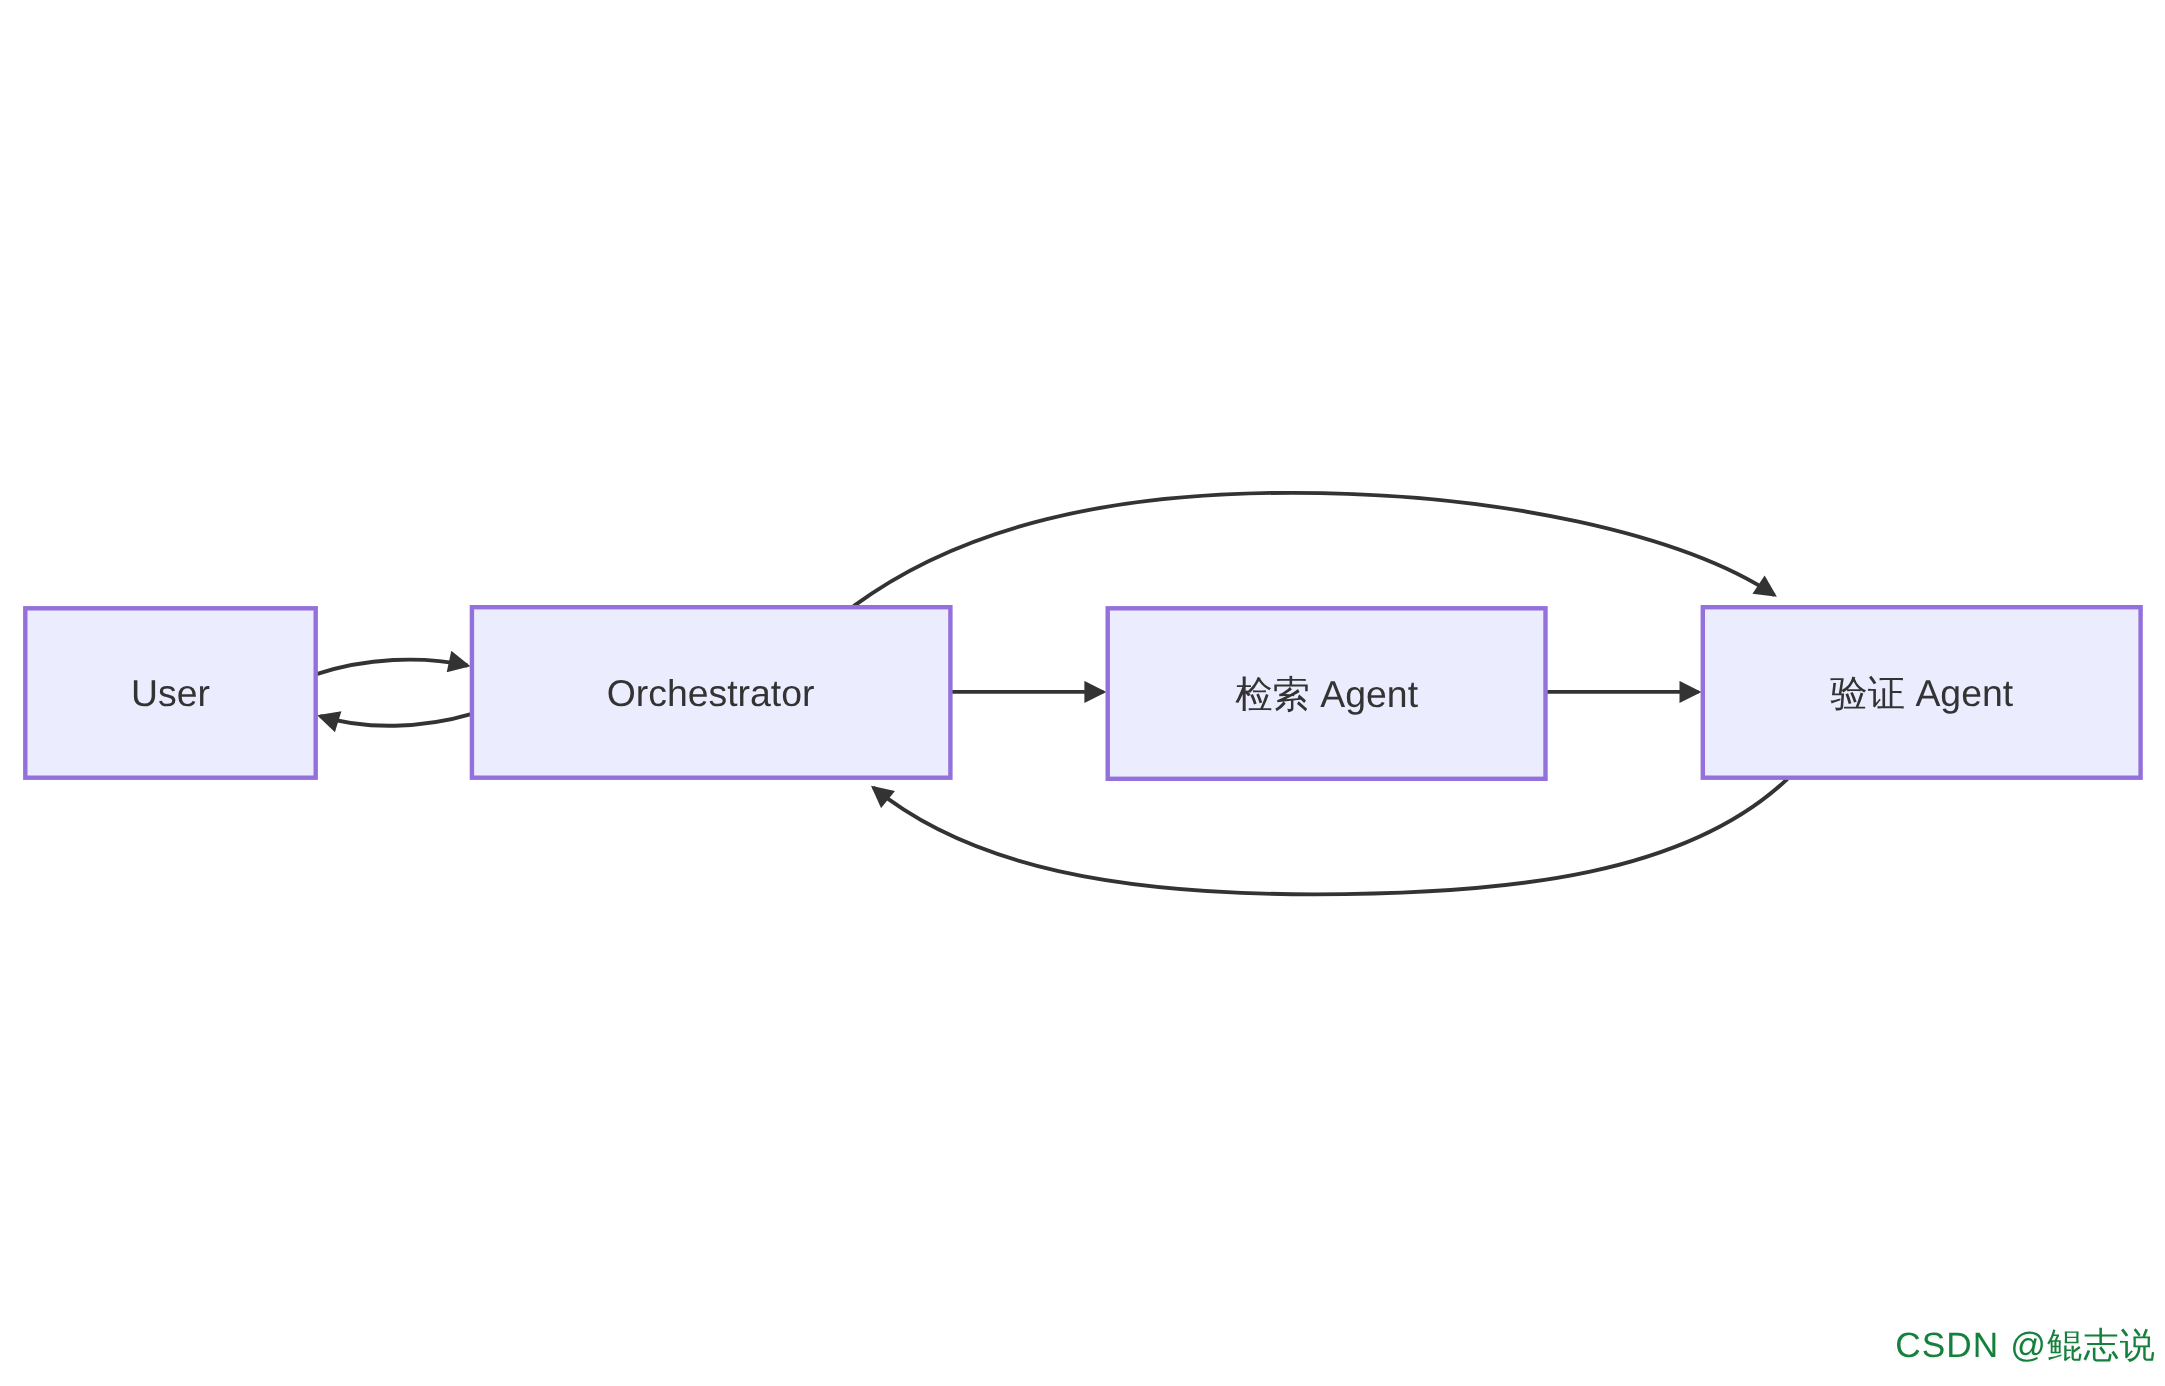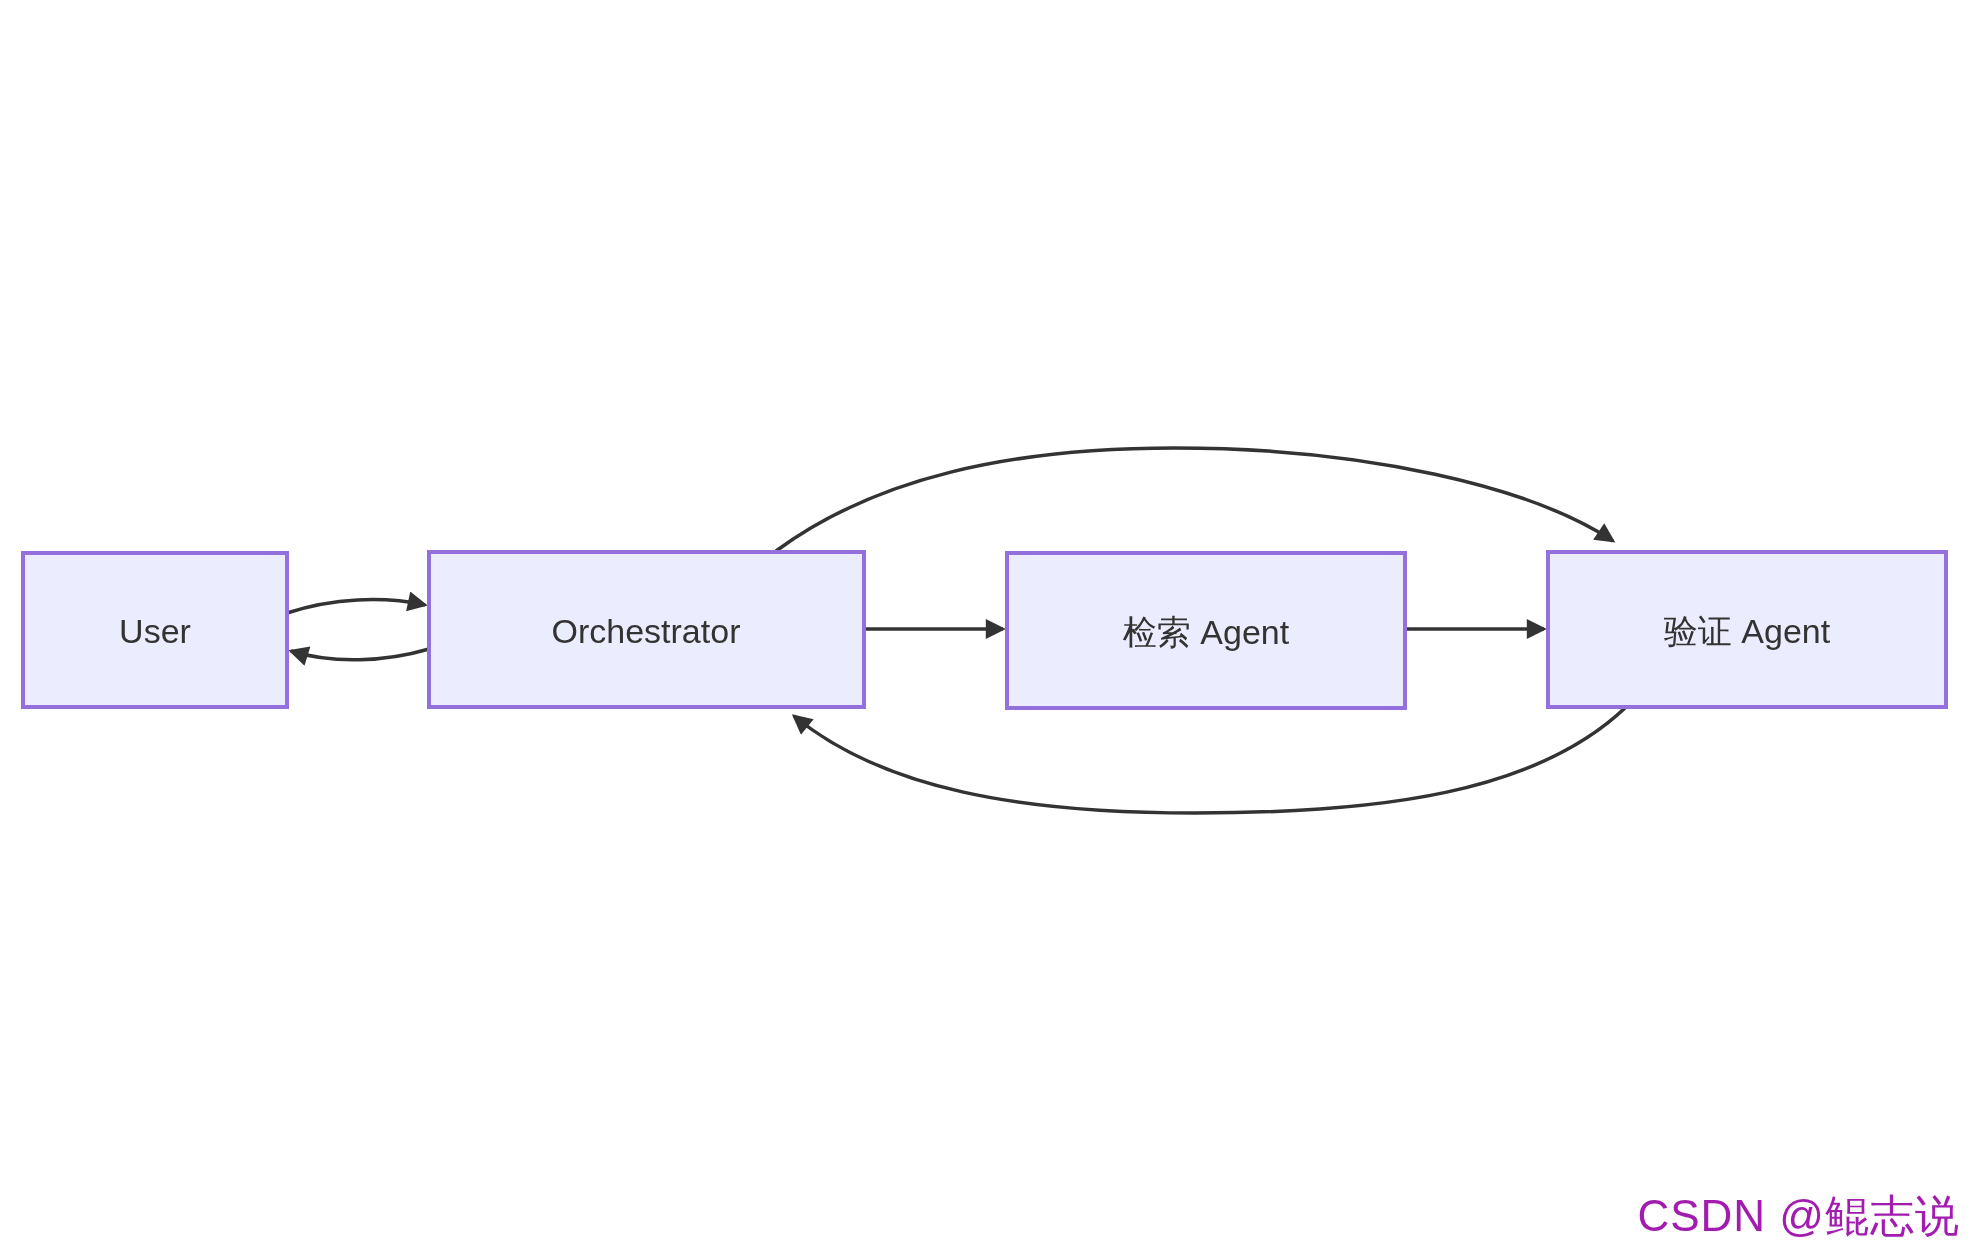--- a/index.html
+++ b/index.html
@@ -33,23 +33,23 @@
   }
   .edge-path {
     fill: none;
     stroke: #333333;
     stroke-width: 3.5px;
   }
   .watermark {
     position: absolute;
     right: 8px;
     bottom: 14px;
-    font-size: 44px;
+    font-size: 32px;
     letter-spacing: 1px;
-    color: #a21caf;
+    color: #15803d;
     text-shadow: 1px 1px 0 #f7f7f7;
     user-select: none;
     white-space: nowrap;
   }
 </style>
 </head>
 <body>
 
 <div class="page">
 

